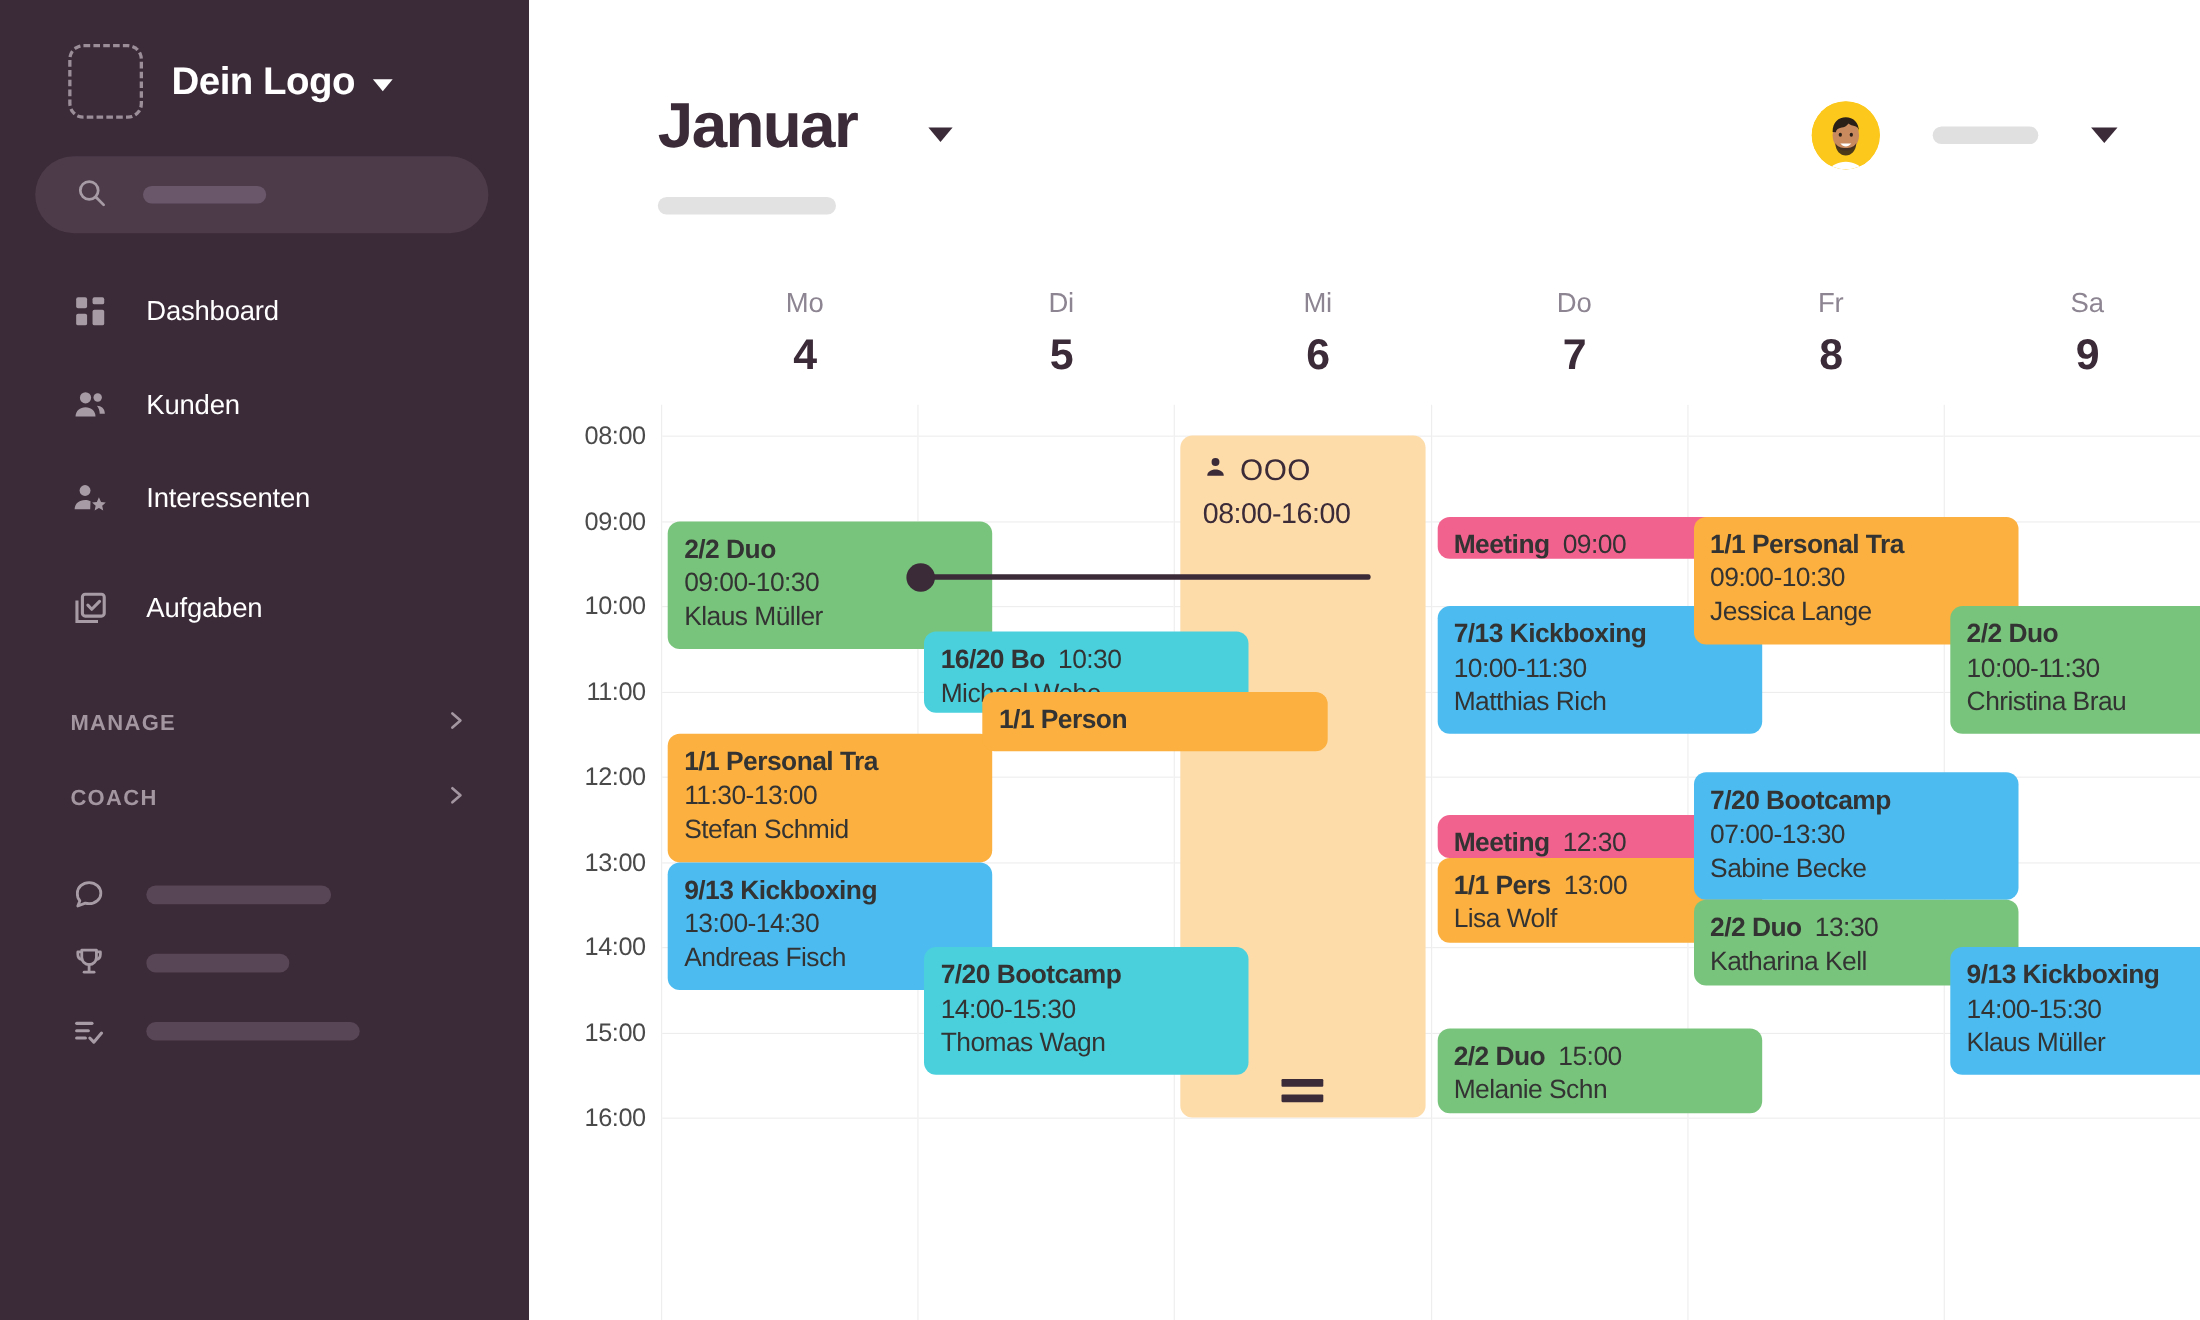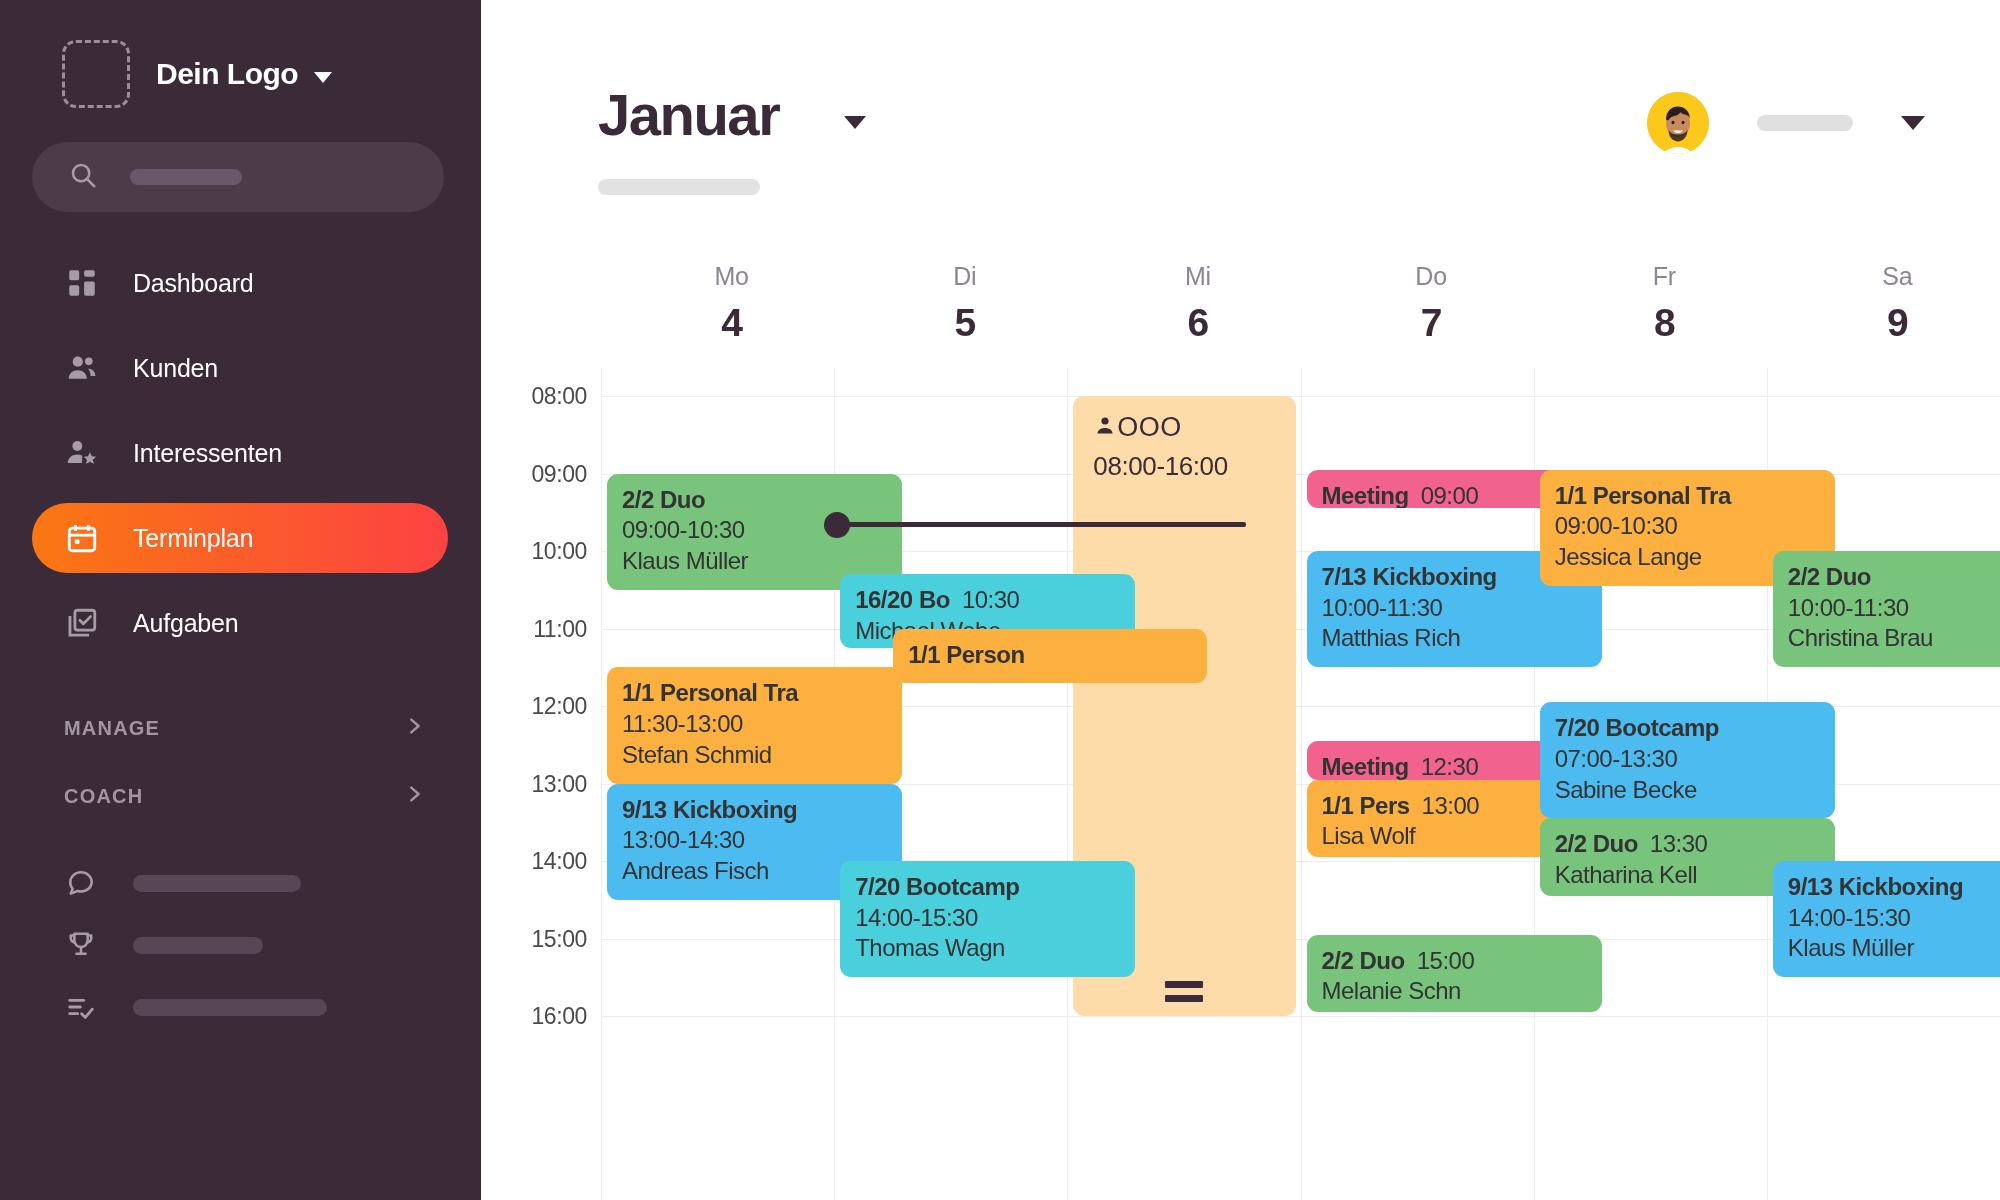--- a/index.html
+++ b/index.html
@@ -24,21 +24,21 @@
     height: 96px;
   }
   .logo-box {
     width: 68px; height: 68px;
     border: 3px dashed #9b8e99;
     border-radius: 14px;
     flex: 0 0 68px;
   }
   .brand-name {
     color: #ffffff;
-    font-size: 30px;
+    font-size: 35px;
     font-weight: 700;
     letter-spacing: -0.5px;
     margin-left: 26px;
   }
   .brand-caret {
     margin-left: 16px; margin-top: 6px;
     width: 0; height: 0;
     border-left: 9px solid transparent;
     border-right: 9px solid transparent;
     border-top: 11px solid #ffffff;
@@ -186,21 +186,21 @@
   .evt .e-name  { font-size: 24px; font-weight: 400; letter-spacing: -0.5px; white-space: nowrap; line-height: 1.28; }
   .evt .row { display: flex; gap: 12px; white-space: nowrap; }
 
   .ooo {
     position: absolute; left: 5px; right: 5px;
     background: #fddcaa;
     border-radius: 11px;
     padding: 16px 0 0 20px;
     z-index: 4;
   }
-  .ooo-head { display: flex; align-items: center; }
+  .ooo-head { display: flex; align-items: center; gap: 10px; }
   .ooo-title { font-size: 27px; font-weight: 500; color: #3b2a38; letter-spacing: 0.5px; }
   .ooo-time { font-size: 26px; color: #3b2a38; margin-top: 8px; letter-spacing: -0.4px; }
   .ooo-handle {
     position: absolute; bottom: 14px; left: 50%; transform: translateX(-50%);
     width: 38px;
   }
   .ooo-handle span { display: block; height: 7px; background: #3b2a38; border-radius: 1px; }
   .ooo-handle span + span { margin-top: 7px; }
 
   .dragline {
@@ -264,32 +264,20 @@
         <span class="nav-ico">
           <svg width="34" height="34" viewBox="0 0 24 24" fill="#a79ca5">
             <circle cx="8.7" cy="7" r="3.5"></circle>
             <path d="M2 19c0-3.6 3-5.9 6.7-5.9 1.3 0 2.5.3 3.5.8L12 19z"></path>
             <path d="M17.6 11.4l1.35 2.9 3.05.35-2.3 2.1.65 3-2.75-1.55-2.75 1.55.65-3-2.3-2.1 3.05-.35z"></path>
           </svg>
         </span>
         <span class="nav-label">Interessenten</span>
       </div>
       <div class="nav-gap"></div>
-      <div class="nav-item active">
-        <span class="nav-ico">
-          <svg width="34" height="34" viewBox="0 0 24 24" fill="none" stroke="#ffffff" stroke-width="2">
-            <rect x="3" y="5" width="18" height="16" rx="2.2"></rect>
-            <line x1="3" y1="10" x2="21" y2="10"></line>
-            <line x1="7.5" y1="2.8" x2="7.5" y2="7"></line>
-              <line x1="16.5" y1="2.8" x2="16.5" y2="7"></line>
-            <rect x="7" y="13" width="3.2" height="3.2" rx="0.6" fill="#ffffff" stroke="none"></rect>
-          </svg>
-        </span>
-        <span class="nav-label">Terminplan</span>
-      </div>
       <div class="nav-gap"></div>
       <div class="nav-item">
         <span class="nav-ico">
           <svg width="34" height="34" viewBox="0 0 24 24" fill="none" stroke="#a79ca5" stroke-width="2">
             <rect x="7" y="3" width="14" height="14" rx="1.8"></rect>
             <path d="M3.5 7v13.5H17"></path>
             <polyline points="10.5,10 13,12.6 18,7.5" stroke-linecap="round" stroke-linejoin="round"></polyline>
           </svg>
         </span>
         <span class="nav-label">Aufgaben</span>

